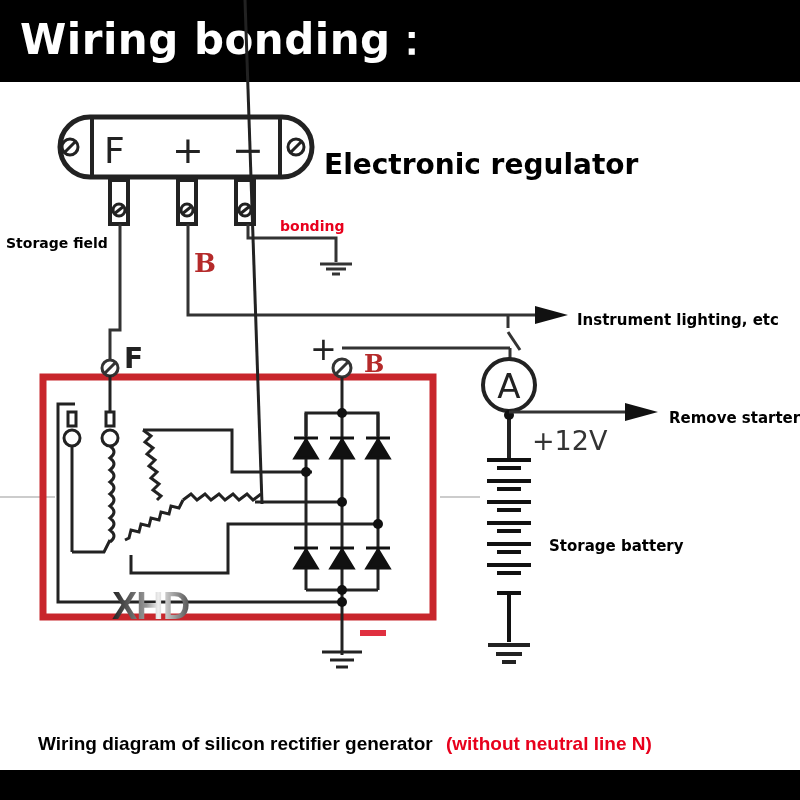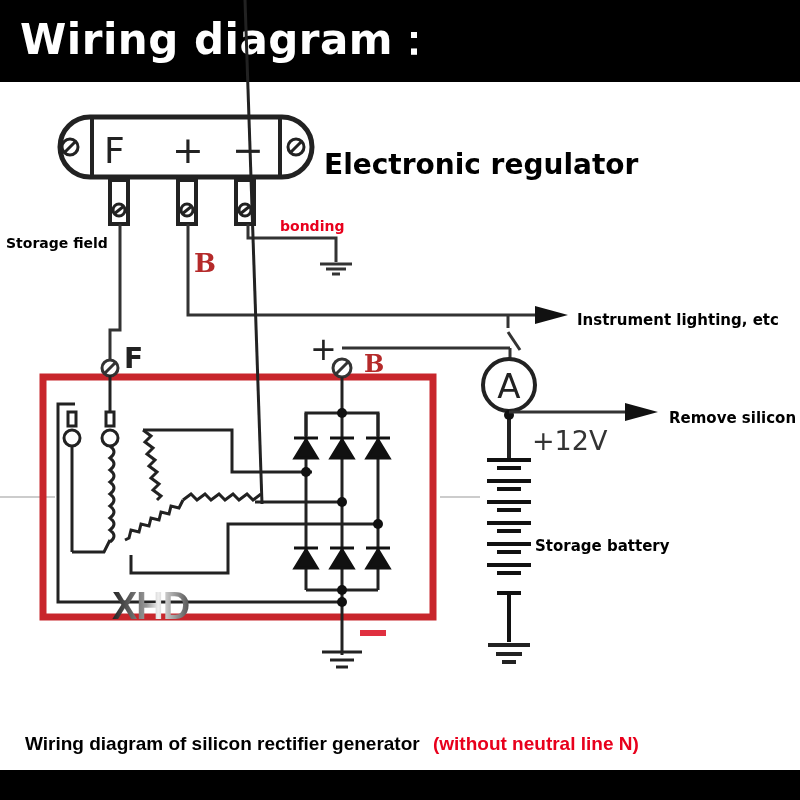--- a/index.html
+++ b/index.html
@@ -5,31 +5,31 @@
   html, body { margin:0; padding:0; }
   body { width:800px; height:800px; position:relative; overflow:hidden; background:#ffffff; font-family:"DejaVu Sans", sans-serif; }
   .top-bar { position:absolute; left:0; top:0; width:800px; height:82px; background:#000; }
   .top-title { position:absolute; left:20px; top:12px; color:#fff; font-size:42px; font-weight:bold; letter-spacing:0.5px; font-family:"DejaVu Sans", sans-serif; }
   .bottom-bar { position:absolute; left:0; top:770px; width:800px; height:30px; background:#000; }
   .lbl { position:absolute; font-family:"DejaVu Sans", sans-serif; font-weight:bold; white-space:nowrap; color:#000; }
   .lbl-sm { font-size:14px; }
   .lbl-md { font-size:15px;margin-top:6px; }
   .red { color:#e8001c; }
   .reg-title { left:324px; top:148px; font-size:28px;text-align:center; }
-  .caption { position:absolute; left:25px; top:733px; font-size:19px; font-weight:bold; white-space:nowrap; font-family:"Liberation Sans", sans-serif; }
+  .caption { position:absolute; left:38px; top:733px; font-size:19px; font-weight:bold; white-space:nowrap; font-family:"Liberation Sans", sans-serif; }
   .watermark { position:absolute; left:112px; top:585px; font-size:38px; font-weight:bold; font-family:"Liberation Sans", sans-serif;
     background:linear-gradient(90deg,#222 0%,#999 45%,#eee 60%,#555 100%); -webkit-background-clip:text; background-clip:text; color:transparent; letter-spacing:-1px; }
   svg#diagram { position:absolute; left:0; top:0; }
   .serif-red { font-family:"DejaVu Serif", serif; font-weight:bold; fill:#b52a2a; }
 </style>
 </head>
 <body>
 
 <div class="top-bar">
-  <div class="top-title">Wiring diagram：</div>
+  <div class="top-title">Wiring bonding：</div>
 </div>
 
 <svg id="diagram" width="800" height="800" viewBox="0 0 800 800">
 
   <line x1="0" y1="497" x2="55" y2="497" stroke="#ccc" stroke-width="2"></line>
   <line x1="440" y1="497" x2="480" y2="497" stroke="#ccc" stroke-width="2"></line>
 
   <g stroke="#222" fill="none">
     <path d="M90,117 L282,117 A30,30 0 0 1 282,177 L90,177 A30,30 0 0 1 90,117 Z" stroke-width="5" fill="#fff"></path>
     <line x1="92" y1="117" x2="92" y2="177" stroke-width="4"></line>
@@ -190,22 +190,22 @@
     <line x1="330" y1="660" x2="354" y2="660"></line>
     <line x1="336" y1="667" x2="348" y2="667"></line>
   </g>
   <rect x="360" y="630" width="26" height="6" fill="#e03040"></rect>
 </svg>
 
 <div class="lbl reg-title">Electronic regulator</div>
 <div class="lbl lbl-sm red" style="left:280px; top:218px;">bonding</div>
 <div class="lbl lbl-sm" style="left:6px; top:235px;">Storage field</div>
 <div class="lbl lbl-md" style="left:577px; top:305px;">Instrument lighting, etc</div>
-<div class="lbl lbl-md" style="left:669px; top:403px;">Remove silicon</div>
-<div class="lbl lbl-md" style="left:535px; top:531px;">Storage battery</div>
+<div class="lbl lbl-md" style="left:669px; top:403px;">Remove starter</div>
+<div class="lbl lbl-md" style="left:549px; top:531px;">Storage battery</div>
 
 <div class="watermark">XHD</div>
 
 <div class="caption">
   <span>Wiring diagram of silicon rectifier generator</span>
   <span class="red" style="margin-left:8px;">(without neutral line N)</span>
 </div>
 
 <div class="bottom-bar"></div>
 

